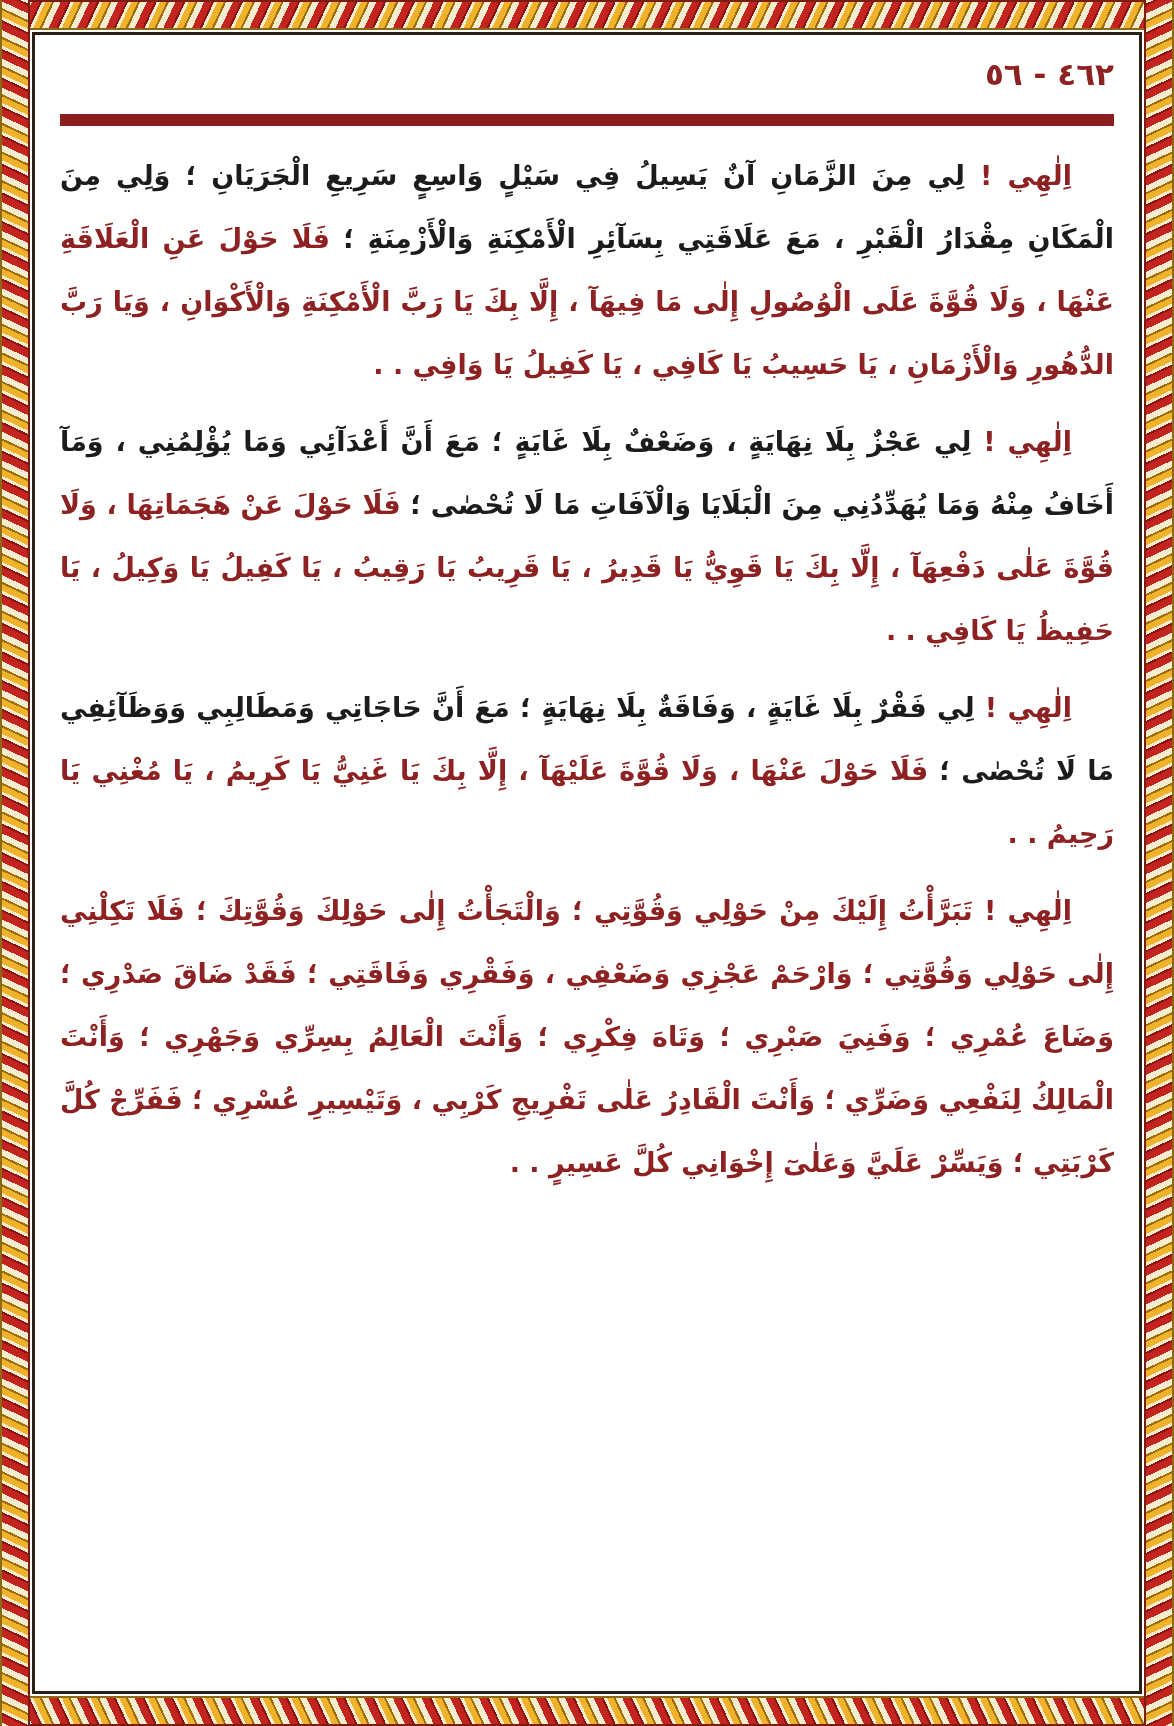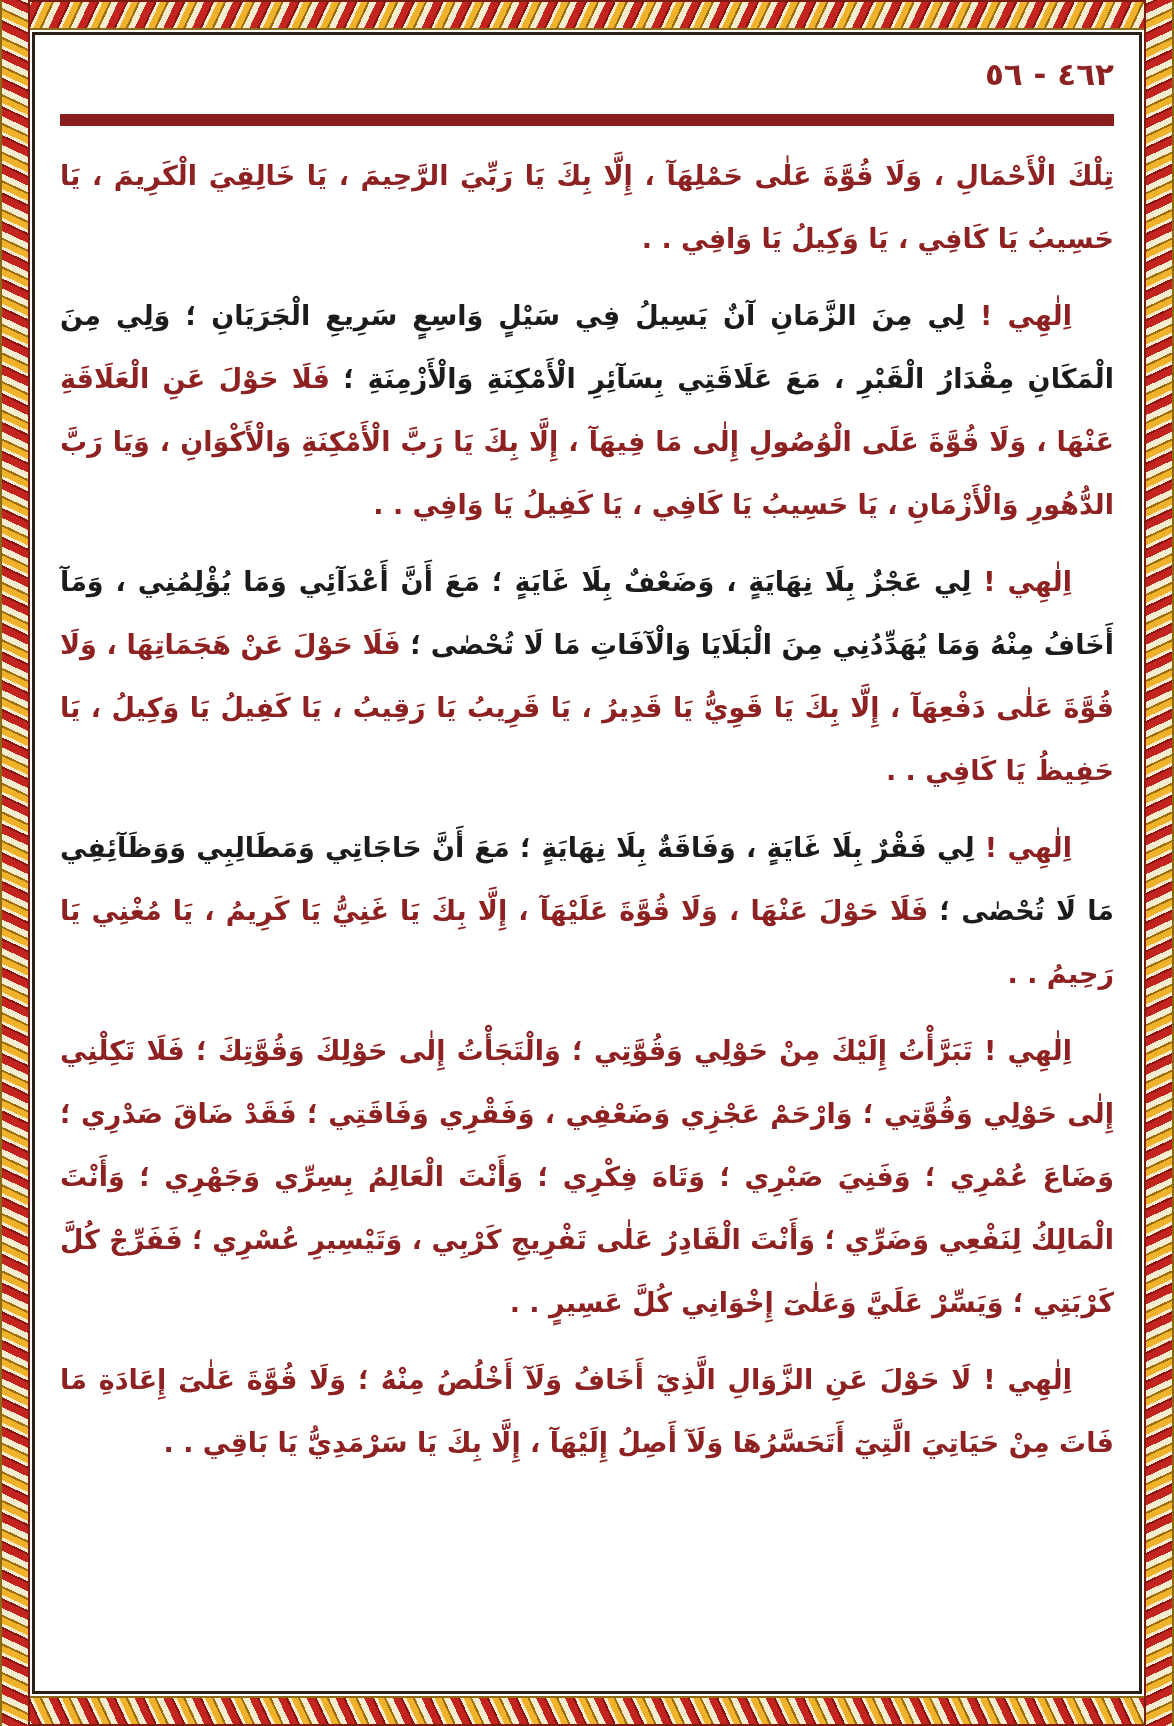--- a/index.html
+++ b/index.html
@@ -103,20 +103,18 @@
 <div class="frame-strip frame-v frame-left"></div>
 <div class="frame-strip frame-v frame-right"></div>
 <div class="inner-rule"></div>
 
 <div class="content">
   <div class="page-header">
     <div class="page-number">٤٦٢ - ٥٦</div>
   </div>
   <div class="double-rule"></div>
   <div class="text-body">
-      <p class="para"><span class="run-red">تِلْكَ الْأَحْمَالِ ، وَلَا قُوَّةَ عَلٰى حَمْلِهَآ ، إِلَّا بِكَ يَا رَبِّيَ الرَّحِيمَ ، يَا خَالِقِيَ الْكَرِيمَ ، يَا حَسِيبُ يَا كَافِي ، يَا وَكِيلُ يَا وَافِي . .</span></p>
       <p class="para indent"><span class="run-red">اِلٰهِي ! </span><span class="run-black">لِي مِنَ الزَّمَانِ آنٌ يَسِيلُ فِي سَيْلٍ وَاسِعٍ سَرِيعِ الْجَرَيَانِ ؛ وَلِي مِنَ الْمَكَانِ مِقْدَارُ الْقَبْرِ ، مَعَ عَلَاقَتِي بِسَآئِرِ الْأَمْكِنَةِ وَالْأَزْمِنَةِ ؛ </span><span class="run-red">فَلَا حَوْلَ عَنِ الْعَلَاقَةِ عَنْهَا ، وَلَا قُوَّةَ عَلَى الْوُصُولِ إِلٰى مَا فِيهَآ ، إِلَّا بِكَ يَا رَبَّ الْأَمْكِنَةِ وَالْأَكْوَانِ ، وَيَا رَبَّ الدُّهُورِ وَالْأَزْمَانِ ، يَا حَسِيبُ يَا كَافِي ، يَا كَفِيلُ يَا وَافِي . .</span></p>
       <p class="para indent"><span class="run-red">اِلٰهِي ! </span><span class="run-black">لِي عَجْزٌ بِلَا نِهَايَةٍ ، وَضَعْفٌ بِلَا غَايَةٍ ؛ مَعَ أَنَّ أَعْدَآئِي وَمَا يُؤْلِمُنِي ، وَمَآ أَخَافُ مِنْهُ وَمَا يُهَدِّدُنِي مِنَ الْبَلَايَا وَالْآفَاتِ مَا لَا تُحْصٰى ؛ </span><span class="run-red">فَلَا حَوْلَ عَنْ هَجَمَاتِهَا ، وَلَا قُوَّةَ عَلٰى دَفْعِهَآ ، إِلَّا بِكَ يَا قَوِيُّ يَا قَدِيرُ ، يَا قَرِيبُ يَا رَقِيبُ ، يَا كَفِيلُ يَا وَكِيلُ ، يَا حَفِيظُ يَا كَافِي . .</span></p>
       <p class="para indent"><span class="run-red">اِلٰهِي ! </span><span class="run-black">لِي فَقْرٌ بِلَا غَايَةٍ ، وَفَاقَةٌ بِلَا نِهَايَةٍ ؛ مَعَ أَنَّ حَاجَاتِي وَمَطَالِبِي وَوَظَآئِفِي مَا لَا تُحْصٰى ؛ </span><span class="run-red">فَلَا حَوْلَ عَنْهَا ، وَلَا قُوَّةَ عَلَيْهَآ ، إِلَّا بِكَ يَا غَنِيُّ يَا كَرِيمُ ، يَا مُغْنِي يَا رَحِيمُ . .</span></p>
       <p class="para indent"><span class="run-red">اِلٰهِي ! تَبَرَّأْتُ إِلَيْكَ مِنْ حَوْلِي وَقُوَّتِي ؛ وَالْتَجَأْتُ إِلٰى حَوْلِكَ وَقُوَّتِكَ ؛ فَلَا تَكِلْنِي إِلٰى حَوْلِي وَقُوَّتِي ؛ وَارْحَمْ عَجْزِي وَضَعْفِي ، وَفَقْرِي وَفَاقَتِي ؛ فَقَدْ ضَاقَ صَدْرِي ؛ وَضَاعَ عُمْرِي ؛ وَفَنِيَ صَبْرِي ؛ وَتَاهَ فِكْرِي ؛ وَأَنْتَ الْعَالِمُ بِسِرِّي وَجَهْرِي ؛ وَأَنْتَ الْمَالِكُ لِنَفْعِي وَضَرِّي ؛ وَأَنْتَ الْقَادِرُ عَلٰى تَفْرِيجِ كَرْبِي ، وَتَيْسِيرِ عُسْرِي ؛ فَفَرِّجْ كُلَّ كَرْبَتِي ؛ وَيَسِّرْ عَلَيَّ وَعَلٰىٓ إِخْوَانِي كُلَّ عَسِيرٍ . .</span></p>
-      <p class="para indent"><span class="run-red">اِلٰهِي ! لَا حَوْلَ عَنِ الزَّوَالِ الَّذِيٓ أَخَافُ وَلَآ أَخْلُصُ مِنْهُ ؛ وَلَا قُوَّةَ عَلٰىٓ إِعَادَةِ مَا فَاتَ مِنْ حَيَاتِيَ الَّتِيٓ أَتَحَسَّرُهَا وَلَآ أَصِلُ إِلَيْهَآ ، إِلَّا بِكَ يَا سَرْمَدِيُّ يَا بَاقِي . .</span></p>
     </div>
 </div>
 
 </body></html>

